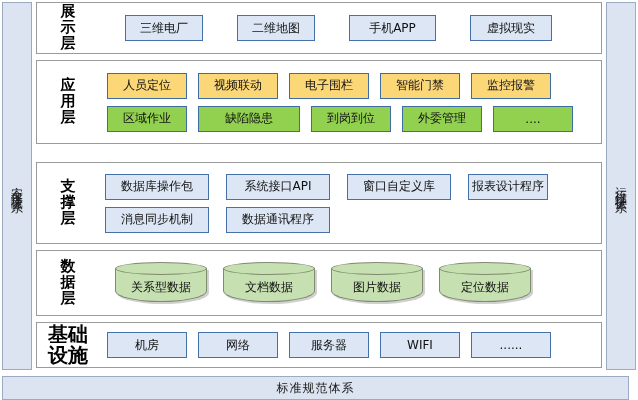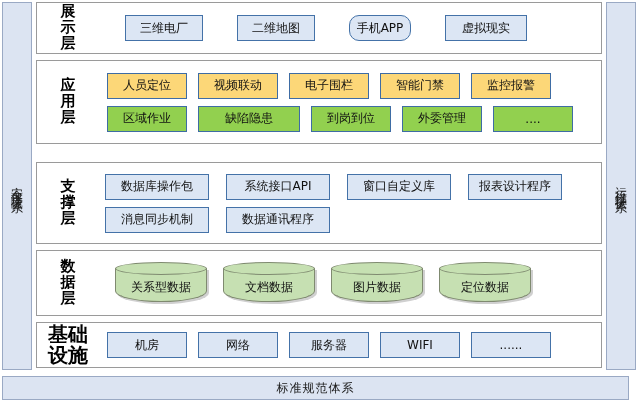--- a/index.html
+++ b/index.html
@@ -185,21 +185,21 @@
       <div class="stack">
         <span>展</span>
         <span>示</span>
         <span>层</span>
       </div>
     </div>
     <div class="layer-body">
       <div class="row" style="gap:34px; padding-left:26px;">
         <div class="node" style="width:78px;">三维电厂</div>
         <div class="node" style="width:78px;">二维地图</div>
-        <div class="node" style="width:62px;border-radius:10px;">手机APP</div>
+        <div class="node" style="width:87px;">手机APP</div>
         <div class="node" style="width:82px;">虚拟现实</div>
       </div>
     </div>
   </div>
 
   <div class="layer" id="layer-application" style="top:60px; height:84px;">
     <div class="layer-label">
       <div class="stack">
         <span>应</span>
         <span>用</span>
@@ -230,21 +230,21 @@
         <span>支</span>
         <span>撑</span>
         <span>层</span>
       </div>
     </div>
     <div class="layer-body">
       <div class="row" style="gap:17px; padding-left:6px;">
         <div class="node" style="width:104px;">数据库操作包</div>
         <div class="node" style="width:104px;">系统接口API</div>
         <div class="node" style="width:104px;">窗口自定义库</div>
-        <div class="node" style="width:94px;">报表设计程序</div>
+        <div class="node" style="width:80px;">报表设计程序</div>
       </div>
       <div class="row" style="gap:17px; padding-left:6px;">
         <div class="node" style="width:104px;">消息同步机制</div>
         <div class="node" style="width:104px;">数据通讯程序</div>
       </div>
     </div>
   </div>
 
   <div class="layer" id="layer-data" style="top:250px; height:66px;">
     <div class="layer-label">

